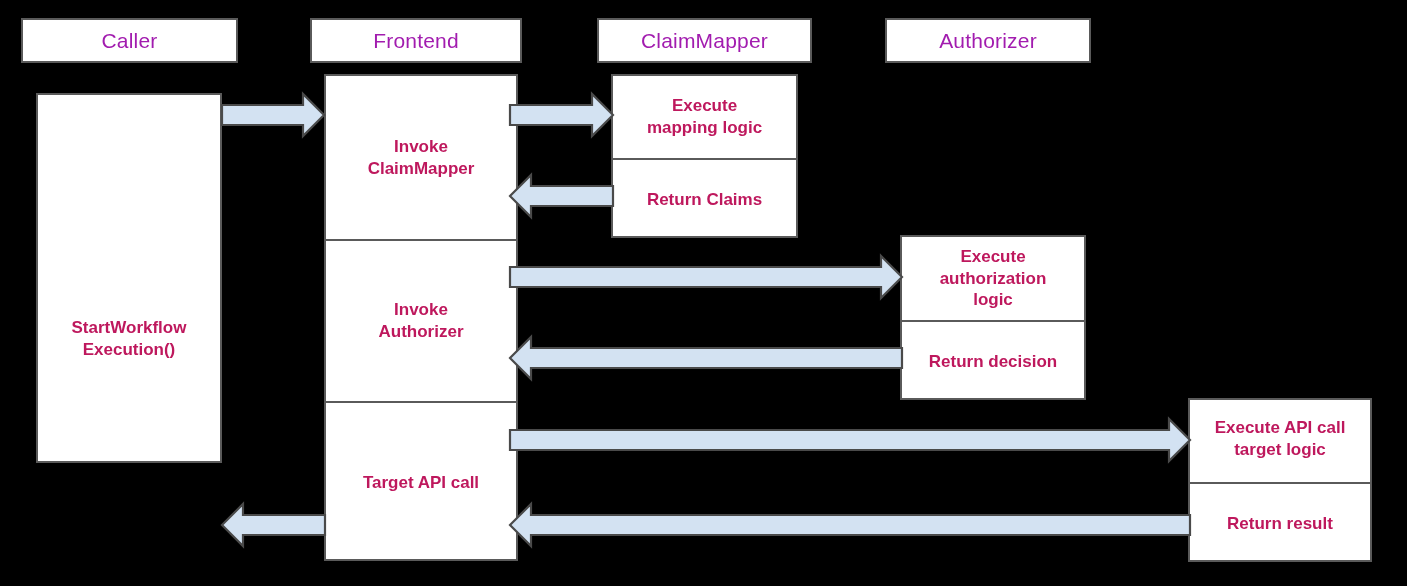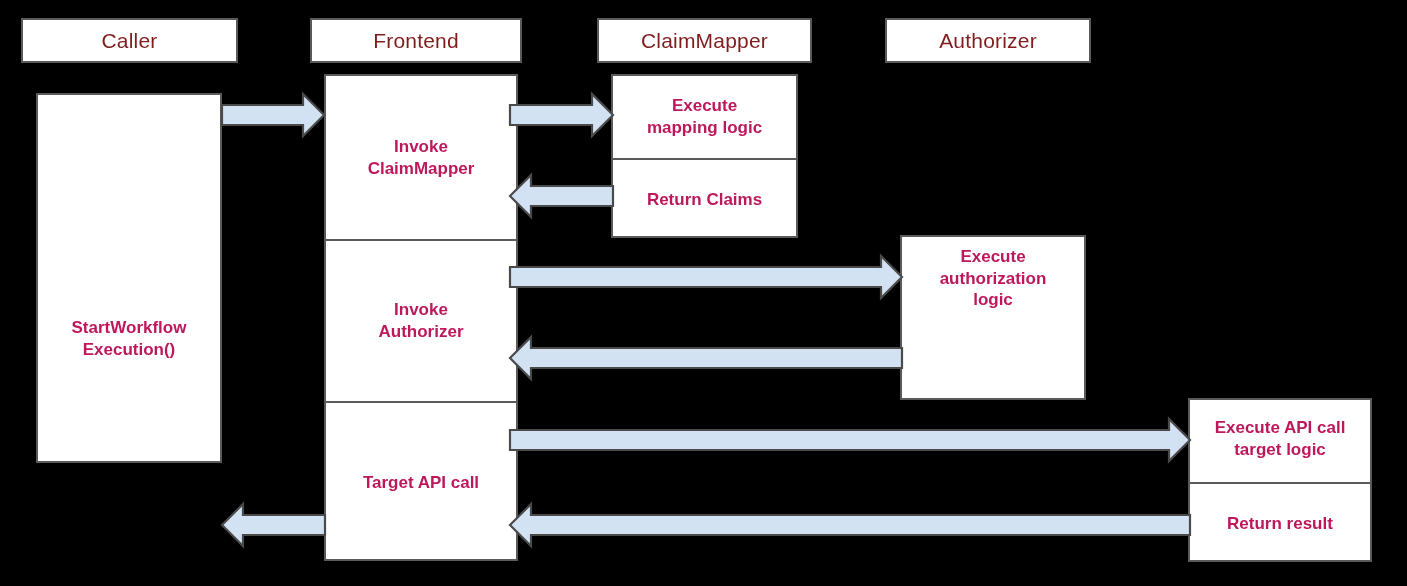--- a/index.html
+++ b/index.html
@@ -19,21 +19,21 @@
 
   
   .lane-header {
     position: absolute;
     box-sizing: border-box;
     background: #ffffff;
     border: 2px solid #5a5a5a;
     display: flex;
     align-items: center;
     justify-content: center;
-    color: #7f1d1d;
+    color: #a21caf;
     font-size: 21px;
     font-weight: 400;
     letter-spacing: 0.2px;
     line-height: 1.1;
     white-space: nowrap;
   }
 
   
   .activation {
     position: absolute;
@@ -118,20 +118,23 @@
     </div>
     <div class="seg divider-top" style="top:82px; height:82px;">
       <span class="seg-label">Return Claims</span>
     </div>
   </div>
 
   <div class="activation" style="left:900px; top:235px; width:186px; height:165px;">
     <div class="seg" style="top:0; height:83px;">
       <span class="seg-label">Execute<br>authorization<br>logic</span>
     </div>
+    <div class="seg divider-top" style="top:83px; height:82px;">
+      <span class="seg-label">Return decision</span>
+    </div>
   </div>
 
   <div class="activation" style="left:1188px; top:398px; width:184px; height:164px;">
     <div class="seg" style="top:0; height:78px;">
       <span class="seg-label">Execute API call<br>target logic</span>
     </div>
     <div class="seg divider-top" style="top:82px; height:82px;">
       <span class="seg-label">Return result</span>
     </div>
   </div>

